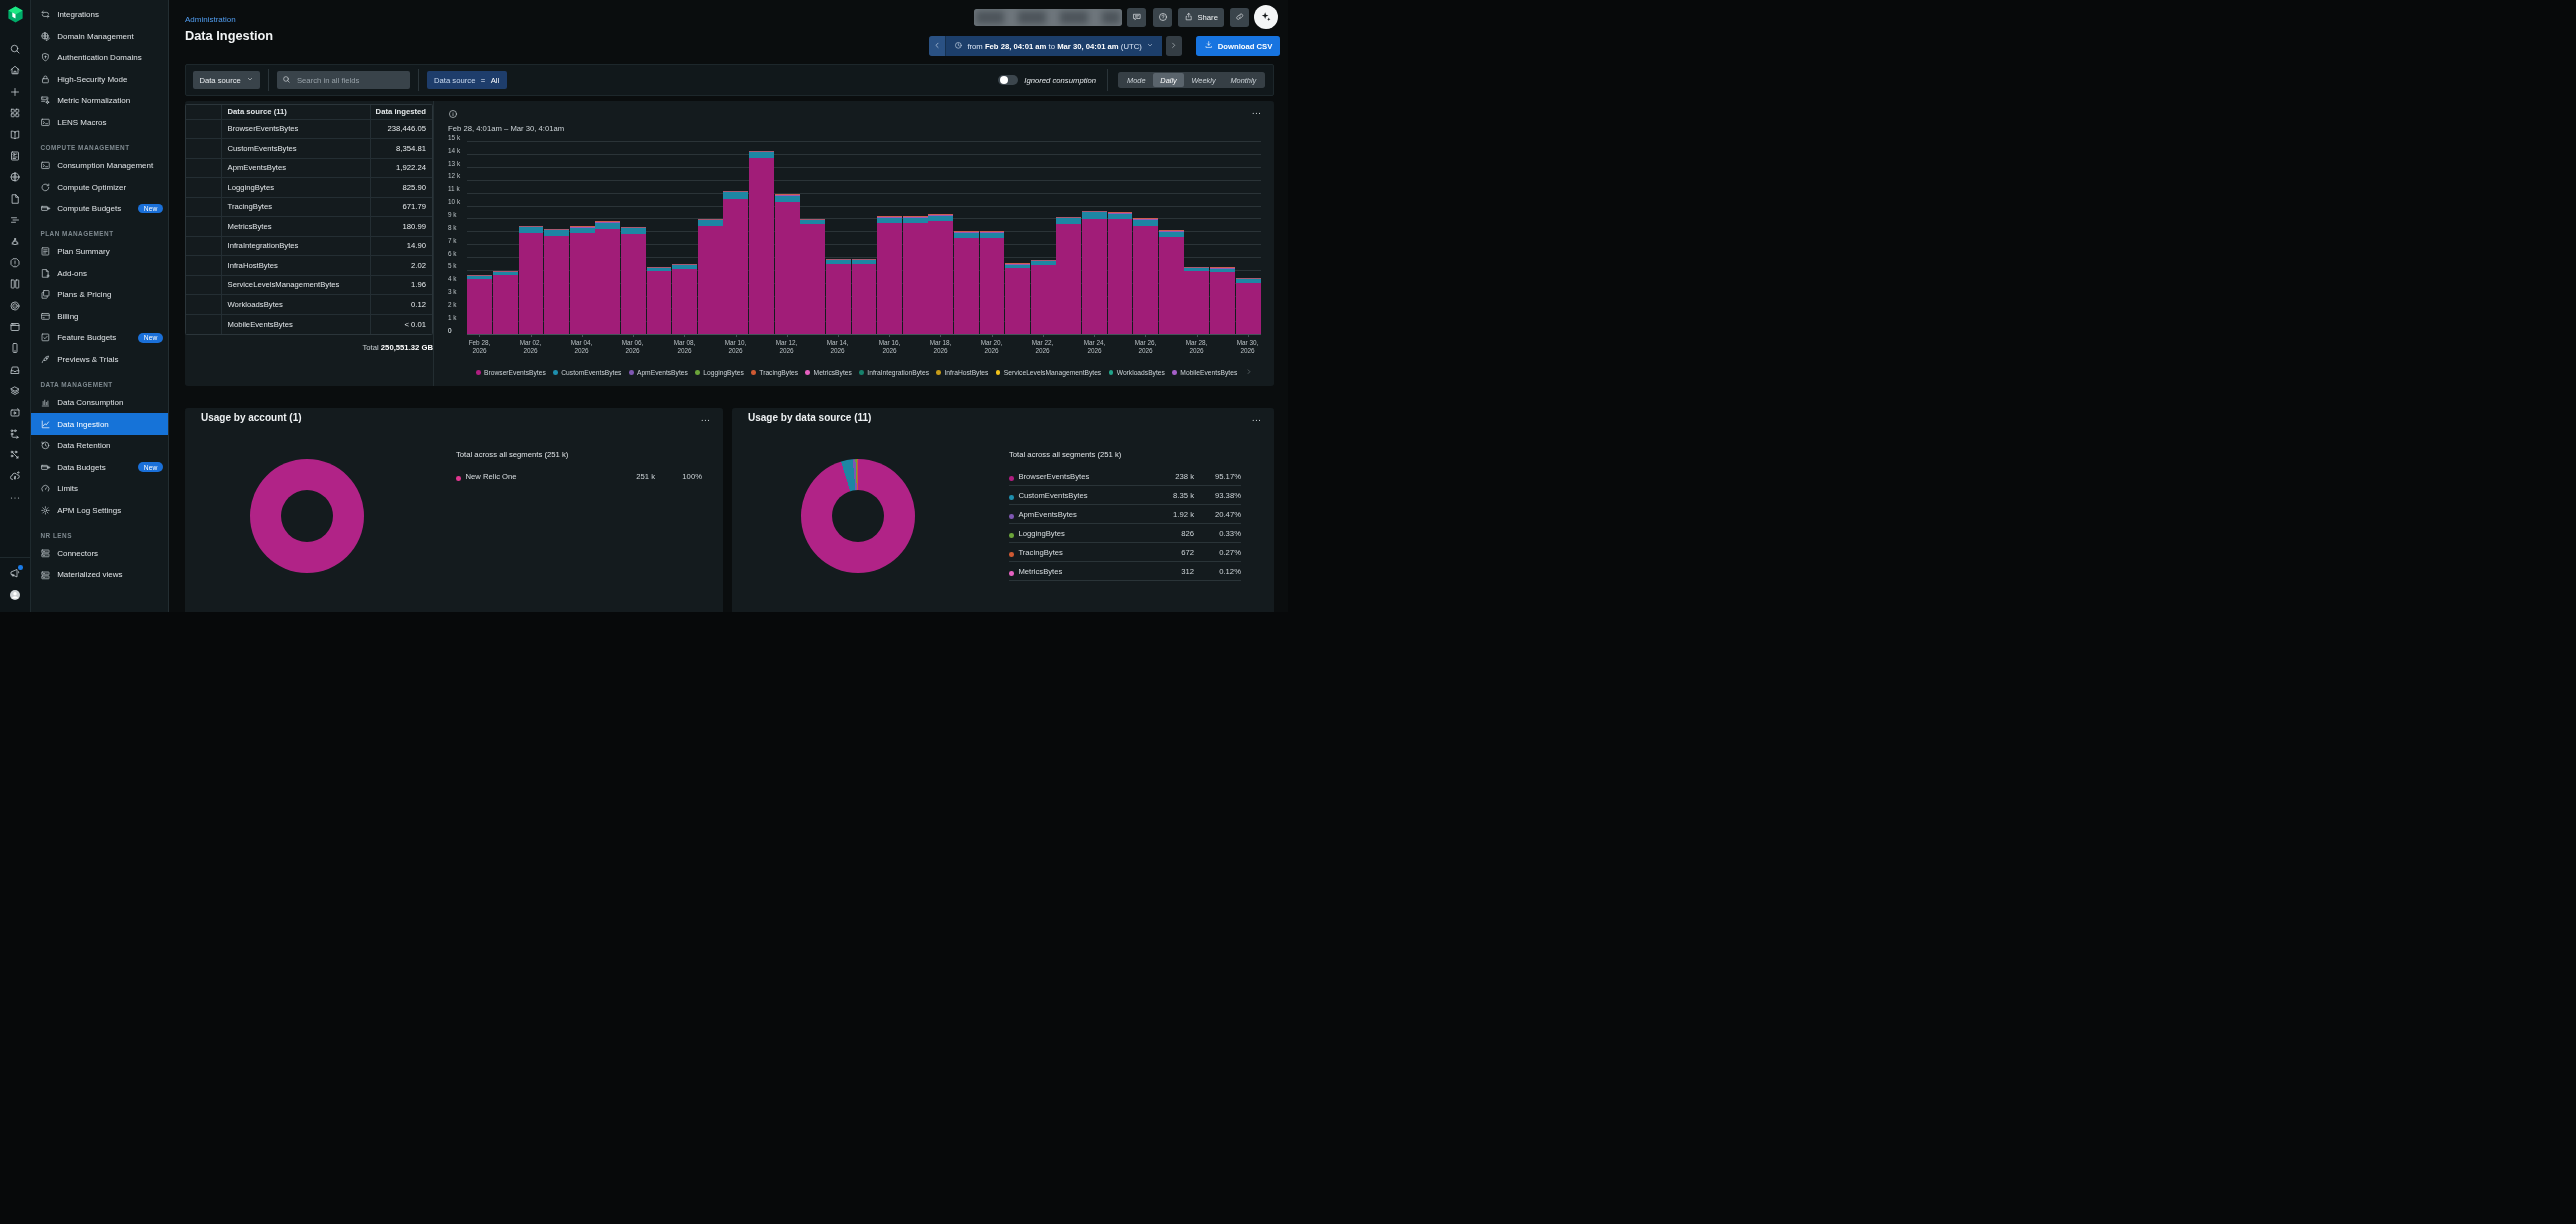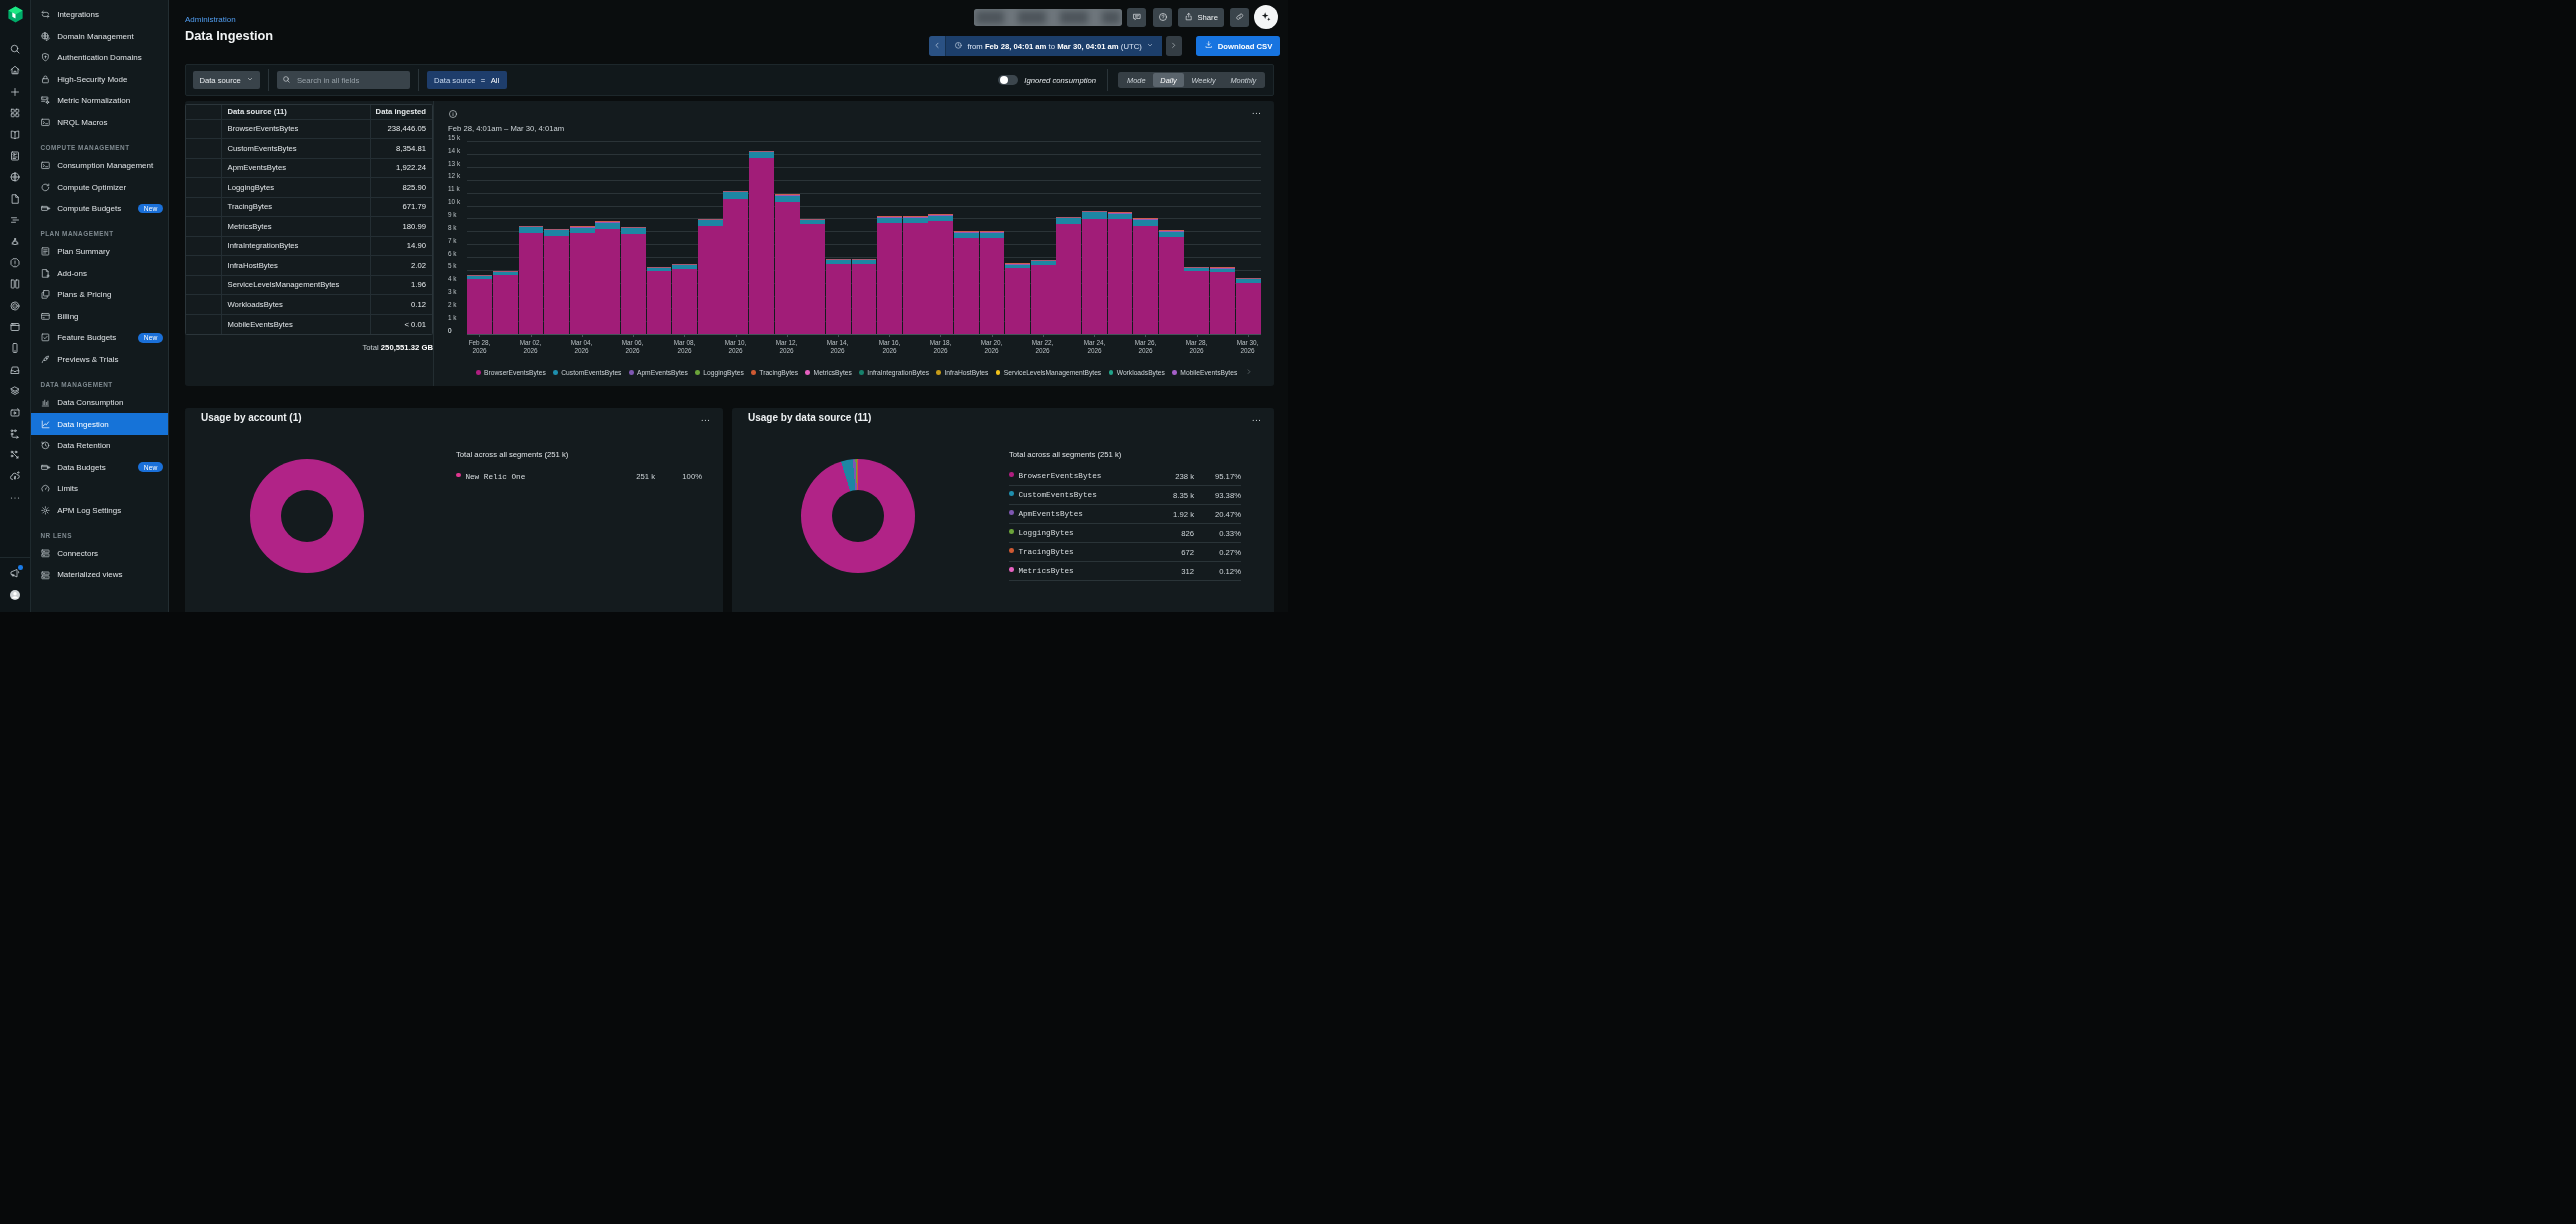--- a/index.html
+++ b/index.html
@@ -90,21 +90,21 @@
   
   .bcard{position:absolute;top:408px;height:222px;background:#141b1e;border-radius:2.7px;}
   #acct-card{left:185px;width:538px;}
   #src-card{left:732px;width:542px;}
   .bcard h3{position:absolute;left:16px;top:4px;font-size:10px;font-weight:bold;color:#eef1f3;margin:0;}
   .donut{position:absolute;width:114px;height:114px;border-radius:50%;}
   .donut::after{content:"";position:absolute;left:31px;top:31px;width:52px;height:52px;border-radius:50%;background:#141b1e;}
   .seg-total{position:absolute;font-size:7.7px;color:#dfe3e6;}
   .seg-rows{position:absolute;}
   .srow{display:flex;align-items:center;height:19px;border-bottom:0.7px solid #2a3438;font-size:7.7px;color:#d9dee1;}
-  .srow .nm{display:flex;align-items:flex-start;gap:4.7px;flex:1;font-family:Liberation Mono, monospace;}
+  .srow .nm{display:flex;align-items:flex-end;gap:4.7px;flex:1;}
   .srow .val{width:43px;text-align:right;color:#cdd4d8;}
   .srow .pct{width:47px;text-align:right;color:#cdd4d8;}
   #acct-card .srow{border-bottom:none;}
 </style>
 </head>
 <body>
 
 <div id="page">
 
   <div id="rail">
@@ -334,21 +334,21 @@
         </span>
         <span>Metric Normalization</span>
       </div>
       <div class="nav-item">
         <span class="nico">
           <svg width="10.8" height="10.8" viewBox="0 0 24 24" fill="none" stroke="currentColor" stroke-width="1.6" stroke-linecap="round" stroke-linejoin="round">
             <rect x="3.5" y="5" width="17" height="14" rx="1.5"></rect>
             <path d="m7 10 3 2.5L7 15M12.5 15H17"></path>
           </svg>
         </span>
-        <span>NRQL Macros</span>
+        <span>LENS Macros</span>
       </div>
       <div class="nav-hdr">COMPUTE MANAGEMENT</div>
       <div class="nav-item">
         <span class="nico">
           <svg width="10.8" height="10.8" viewBox="0 0 24 24" fill="none" stroke="currentColor" stroke-width="1.6" stroke-linecap="round" stroke-linejoin="round">
             <rect x="3.5" y="5" width="17" height="14" rx="1.5"></rect>
             <path d="m7 10 3 2.5L7 15M12.5 15H17"></path>
           </svg>
         </span>
         <span>Consumption Management</span>

